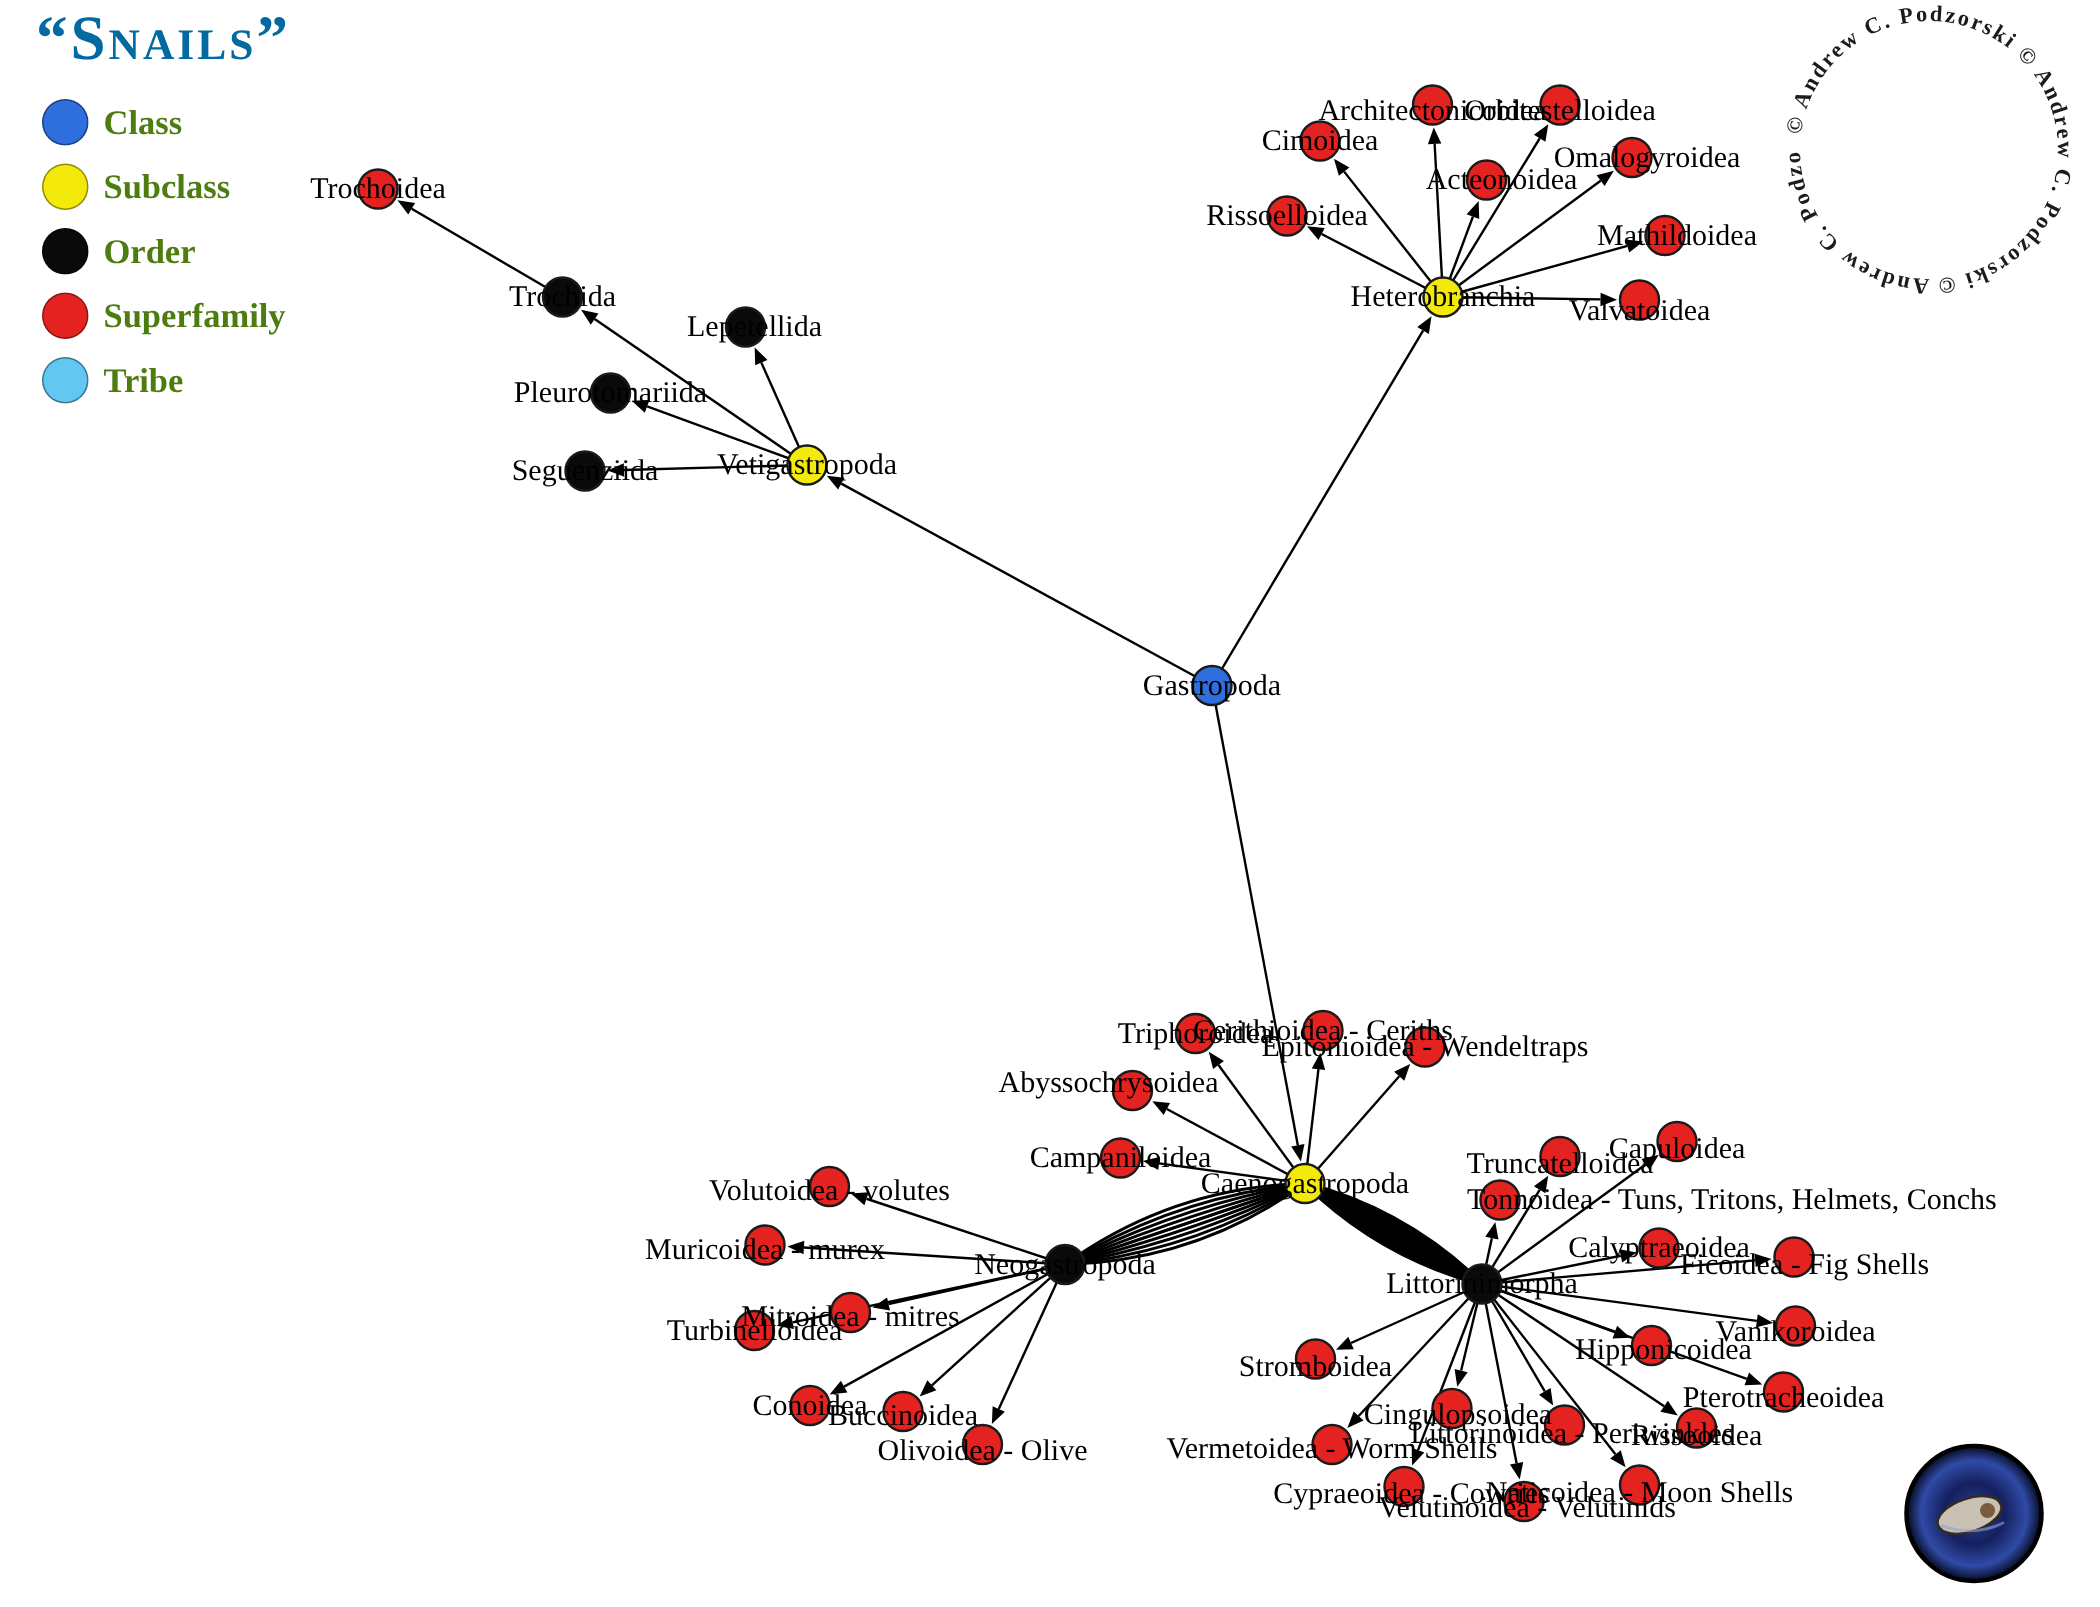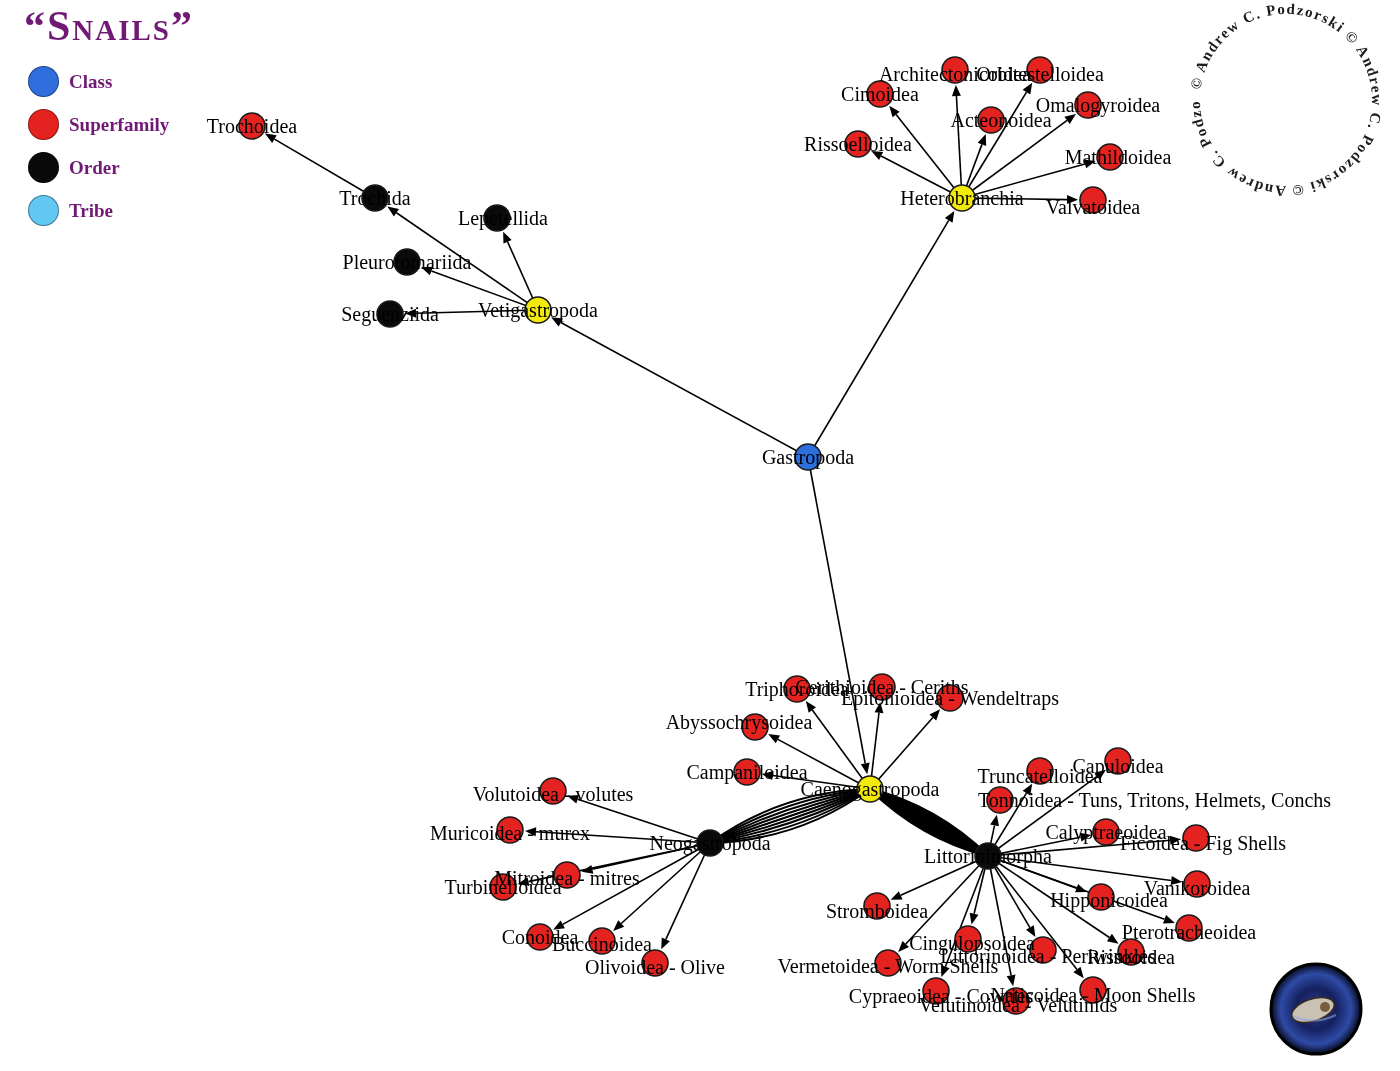--- a/index.html
+++ b/index.html
@@ -1,43 +1,47 @@
 <!DOCTYPE html>
 <html><head>
 <meta charset="utf-8">
 <style>
   html,body{margin:0;padding:0;background:#ffffff;}
   body{width:1400px;height:1071px;position:relative;overflow:hidden;
        font-family:"Liberation Serif","DejaVu Serif",serif;}
   #graph{position:absolute;left:0;top:0;}
   #page-title{position:absolute;top:2px;left:24px;margin:0;
-      font-size:42px;font-weight:bold;font-variant:small-caps;letter-spacing:2px;color:#701a75;}
+      font-size:42px;font-weight:bold;font-variant:small-caps;letter-spacing:2px;color:#0369a1;}
   #legend{position:absolute;top:60px;left:28px;margin:0;padding:0;list-style:none;}
   #legend li{display:flex;align-items:center;height:43px;gap:10px;}
   .swatch{width:31px;height:31px;border-radius:50%;border:1px solid rgba(0,0,0,.4);box-sizing:border-box;flex:0 0 auto;}
-  .legend-label{font-size:19px;font-weight:bold;color:#701a75;}
+  .legend-label{font-size:23px;font-weight:bold;color:#4d7c0f;}
   .node-label{font-size:20px;fill:#000;}
   .ring-text{font-size:15px;font-weight:bold;fill:#1b1b1b;letter-spacing:1.5px;}
 </style>
 </head>
 <body>
 
 <h1 id="page-title">“Snails”</h1>
 <ul id="legend">
     <li>
       <span class="swatch" style="background: rgb(46, 110, 221);"></span>
       <span class="legend-label">Class</span>
     </li>
     <li>
+      <span class="swatch" style="background: rgb(243, 234, 11);"></span>
+      <span class="legend-label">Subclass</span>
+    </li>
+    <li>
+      <span class="swatch" style="background: rgb(10, 10, 10);"></span>
+      <span class="legend-label">Order</span>
+    </li>
+    <li>
       <span class="swatch" style="background: rgb(228, 35, 32);"></span>
       <span class="legend-label">Superfamily</span>
-    </li>
-    <li>
-      <span class="swatch" style="background: rgb(10, 10, 10);"></span>
-      <span class="legend-label">Order</span>
     </li>
     <li>
       <span class="swatch" style="background: rgb(98, 200, 242);"></span>
       <span class="legend-label">Tribe</span>
     </li>
   </ul>
 <svg id="graph" width="1400" height="1071" viewBox="0 0 1400 1071">
     <path d="M870,789 Q798.3142447481126,840.6347992536672 710,843" fill="none" stroke="#000000" stroke-width="2"></path>
     <path d="M870,789 Q796.2356835610846,834.4760994402504 710,843" fill="none" stroke="#000000" stroke-width="2"></path>
     <path d="M870,789 Q794.1571223740564,828.3173996268335 710,843" fill="none" stroke="#000000" stroke-width="2"></path>

